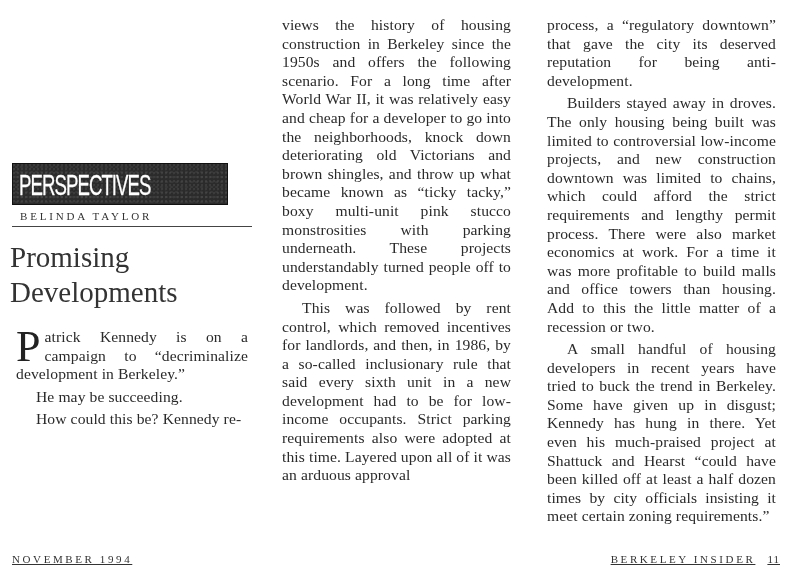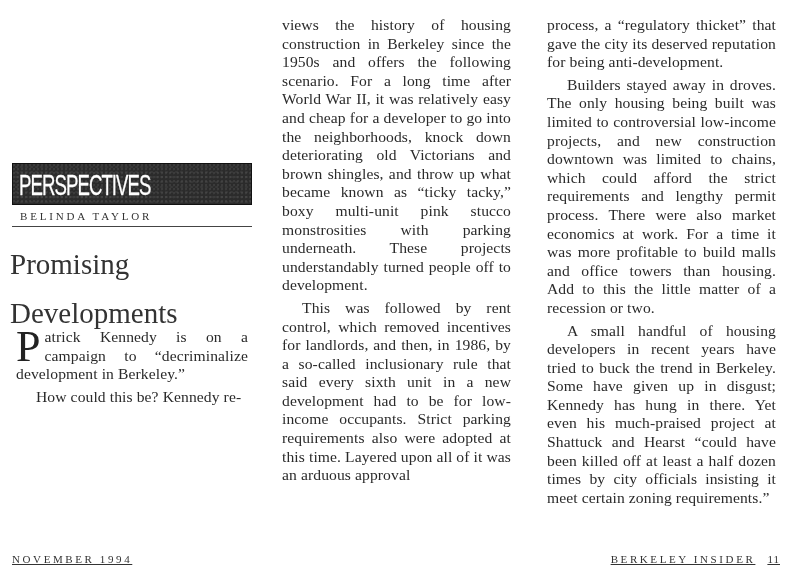--- a/index.html
+++ b/index.html
@@ -29,21 +29,21 @@
     .col p.noindent { text-indent: 0; }
 
     #col1 { left: 12px; top: 324px; width: 240px; }
     #col2 { left: 278px; top: 12px; width: 237px; }
     #col3 { left: 543px; top: 12px; width: 237px; }
 
     .banner {
       position: absolute;
       left: 12px;
       top: 163px;
-      width: 240px;
+      width: 216px;
       height: 42px;
       background: #2b2b2b;
       background-image:
         radial-gradient(circle at 20% 30%, rgba(90,90,90,0.35) 0 1px, transparent 1.5px),
         radial-gradient(circle at 70% 60%, rgba(80,80,80,0.35) 0 1px, transparent 1.5px);
       background-size: 4px 4px, 5px 5px;
       box-sizing: border-box;
       border: 1px solid #111;
     }
     .banner-label {
@@ -75,21 +75,21 @@
       width: 240px;
       height: 1px;
       background: #444;
     }
     .headline {
       position: absolute;
       left: 10px;
       top: 240px;
       width: 250px;
       font-size: 29px;
-      line-height: 49px;
+      line-height: 35px;
       color: #333;
       font-weight: normal;
       margin: 0;
     }
     .dropcap {
       float: left;
       font-size: 44px;
       line-height: 34px;
       margin: 2px 4px 0 0;
       color: #222;
@@ -112,30 +112,31 @@
 <div class="banner">
   <span class="banner-label">PERSPECTIVES</span>
 </div>
 <div class="byline">BELINDA TAYLOR</div>
 <div class="byline-rule"></div>
 
 <h1 class="headline">Promising Developments</h1>
 
 <div class="col" id="col1">
   <p class="noindent"><span class="dropcap">P</span><span>atrick Kennedy is on a campaign to “decriminalize development in Berkeley.”</span></p>
+  <p>He may be succeeding.</p>
   <p>How could this be? Kennedy re-</p>
 </div>
 
 <div class="col" id="col2">
   <p class="noindent">views the history of housing construction in Berkeley since the 1950s and offers the following scenario. For a long time after World War II, it was relatively easy and cheap for a developer to go into the neighborhoods, knock down deteriorating old Victorians and brown shingles, and throw up what became known as “ticky tacky,” boxy multi-unit pink stucco monstrosities with parking underneath. These projects understandably turned people off to development.</p>
   <p>This was followed by rent control, which removed incentives for landlords, and then, in 1986, by a so-called inclusionary rule that said every sixth unit in a new development had to be for low-income occupants. Strict parking requirements also were adopted at this time. Layered upon all of it was an arduous approval</p>
 </div>
 
 <div class="col" id="col3">
-  <p class="noindent">process, a “regulatory thicket” that gave the city its deserved reputation for being anti-development.</p>
+  <p class="noindent">process, a “regulatory downtown” that gave the city its deserved reputation for being anti-development.</p>
   <p>Builders stayed away in droves. The only housing being built was limited to controversial low-income projects, and new construction downtown was limited to chains, which could afford the strict requirements and lengthy permit process. There were also market economics at work. For a time it was more profitable to build malls and office towers than housing. Add to this the little matter of a recession or two.</p>
   <p>A small handful of housing developers in recent years have tried to buck the trend in Berkeley. Some have given up in disgust; Kennedy has hung in there. Yet even his much-praised project at Shattuck and Hearst “could have been killed off at least a half dozen times by city officials insisting it meet certain zoning requirements.”</p>
 </div>
 
 <div class="footer-left">NOVEMBER 1994</div>
 <div class="footer-right">
   <span>BERKELEY INSIDER</span><span class="folio">11</span>
 </div>
 
 </body></html>

